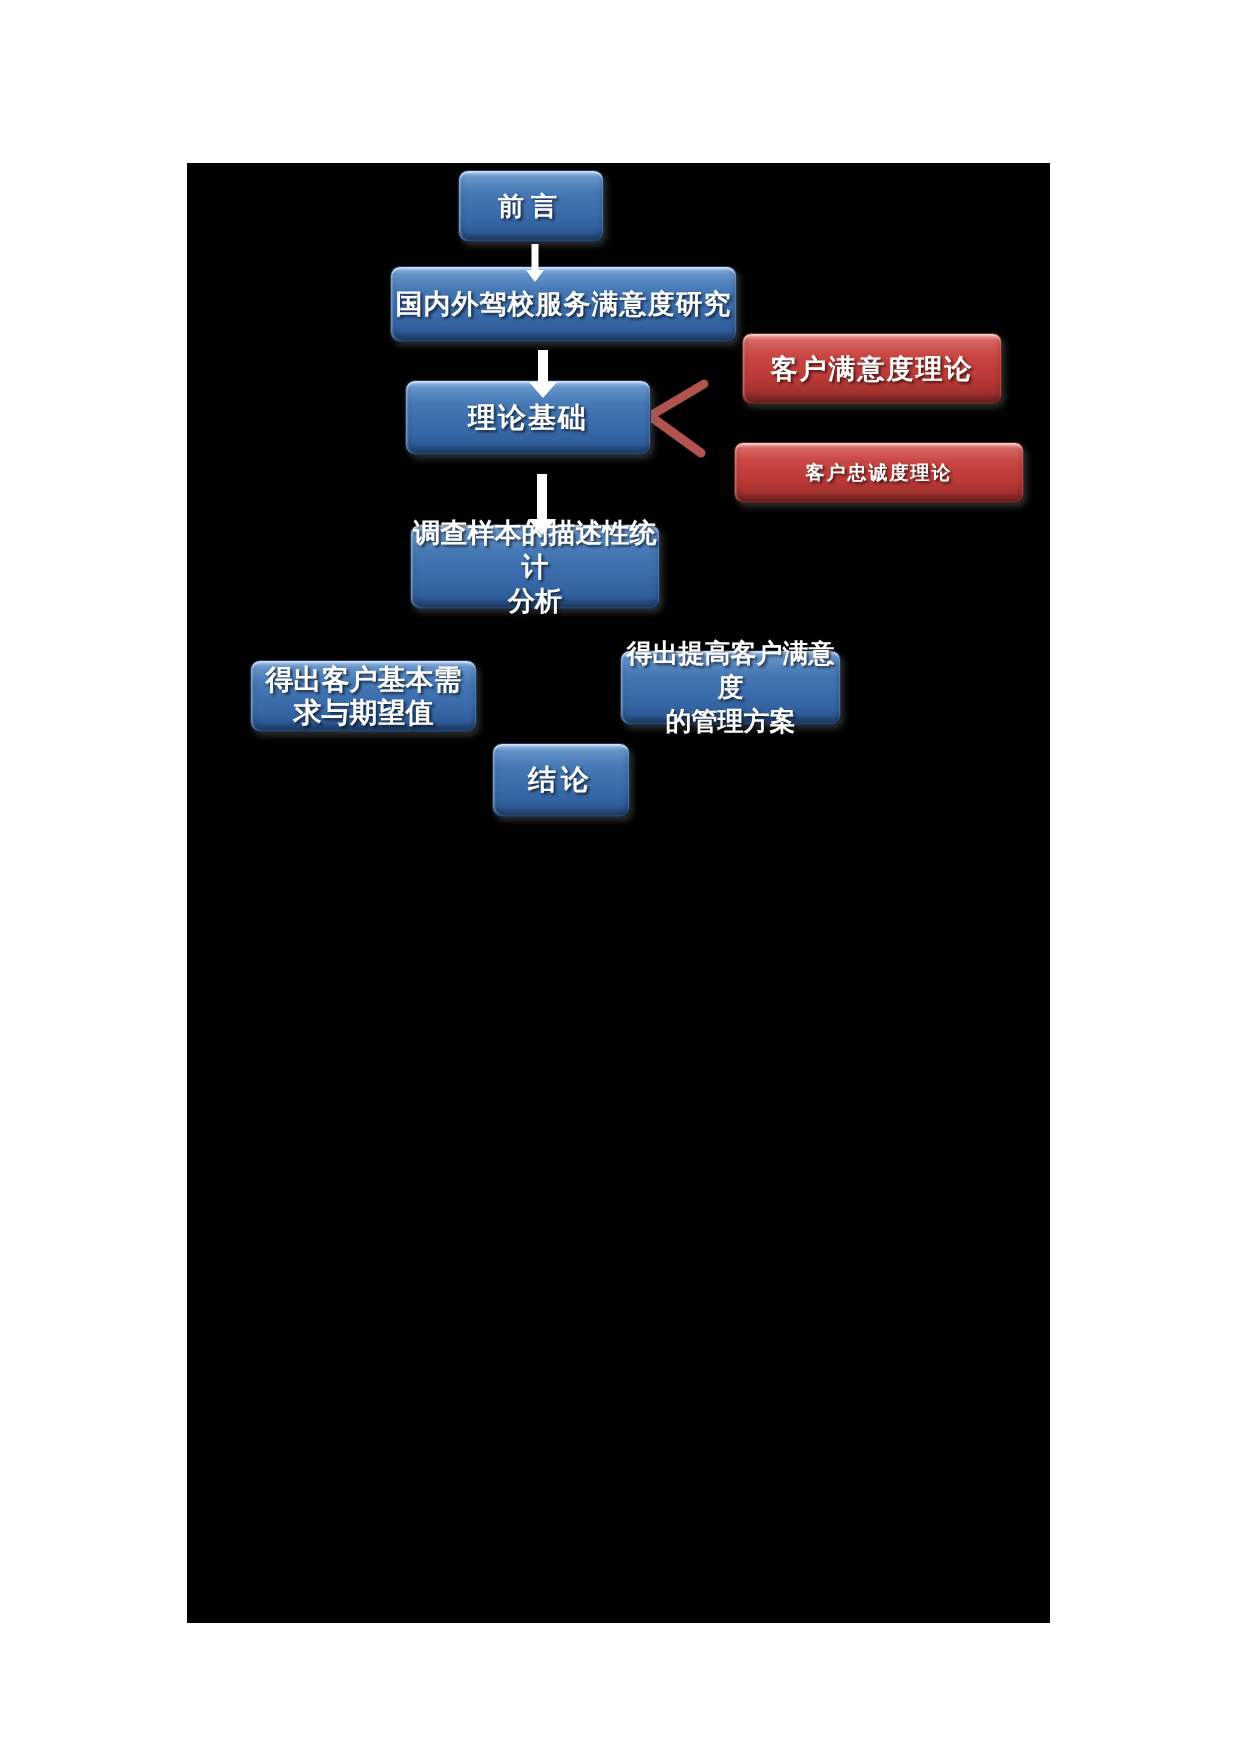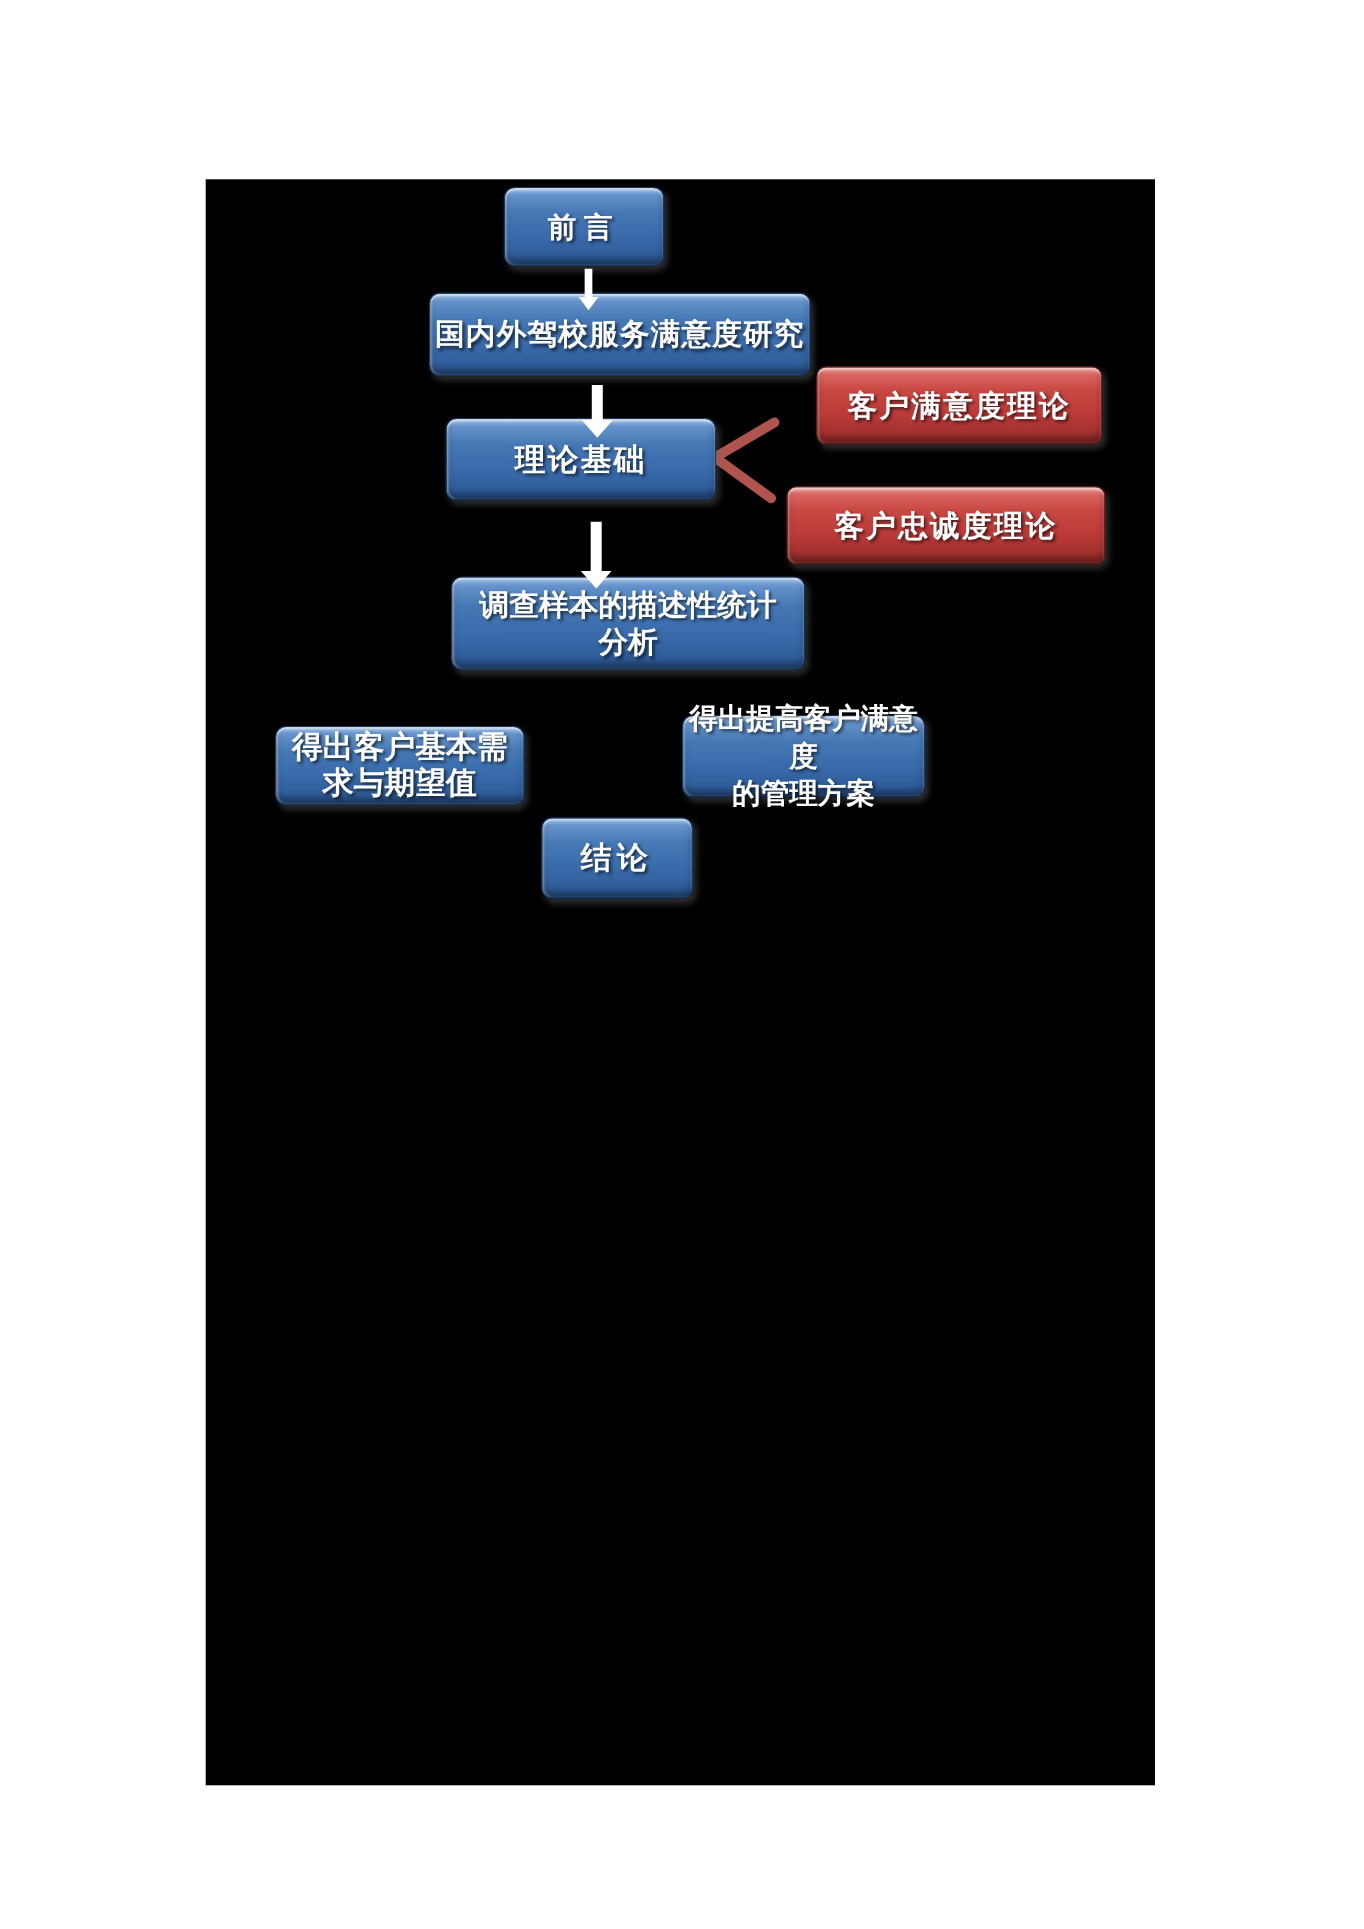--- a/index.html
+++ b/index.html
@@ -33,22 +33,22 @@
                inset 0 2px 2px rgba(255,255,255,.5),
                inset 2px 0 2px rgba(255,255,255,.2),
                inset 0 -5px 7px rgba(0,0,0,.35);
   }
   .ln{display:block;}
   
   .n-preface     {left:271px;top:7px;  width:146px;height:72px;font-size:26px;letter-spacing:7px;}
   .n-research    {left:203px;top:103px;width:347px;height:76px;font-size:27px;letter-spacing:1px;}
   .n-theory      {left:218px;top:217px;width:246px;height:75px;font-size:28px;letter-spacing:2px;}
   .n-satisfaction{left:555px;top:170px;width:260px;height:71px;font-size:27px;letter-spacing:2px;}
-  .n-loyalty     {left:528px;top:279px;width:290px;height:71px;font-size:27px;letter-spacing:2px;}
-  .n-descriptive {left:223px;top:361px;width:322px;height:85px;font-size:27px;line-height:34px;}
+  .n-loyalty     {left:547px;top:279px;width:290px;height:61px;font-size:19px;letter-spacing:2px;}
+  .n-descriptive {left:223px;top:361px;width:250px;height:85px;font-size:27px;line-height:34px;}
   .n-needs       {left:63px; top:497px;width:227px;height:72px;font-size:28px;line-height:33px;text-align:center;}
   .n-plan        {left:433px;top:487px;width:221px;height:75px;font-size:26px;line-height:34px;}
   .n-conclusion  {left:305px;top:580px;width:138px;height:74px;font-size:28px;letter-spacing:5px;}
   .flow-arrow{position:absolute;z-index:3;line-height:0;}
   .a1{left:339px;top:81px;}
   .a2{left:342px;top:187px;}
   .a3{left:341px;top:311px;}
   .chev{position:absolute;left:455px;top:214px;z-index:1;line-height:0;}
 </style>
 </head>

